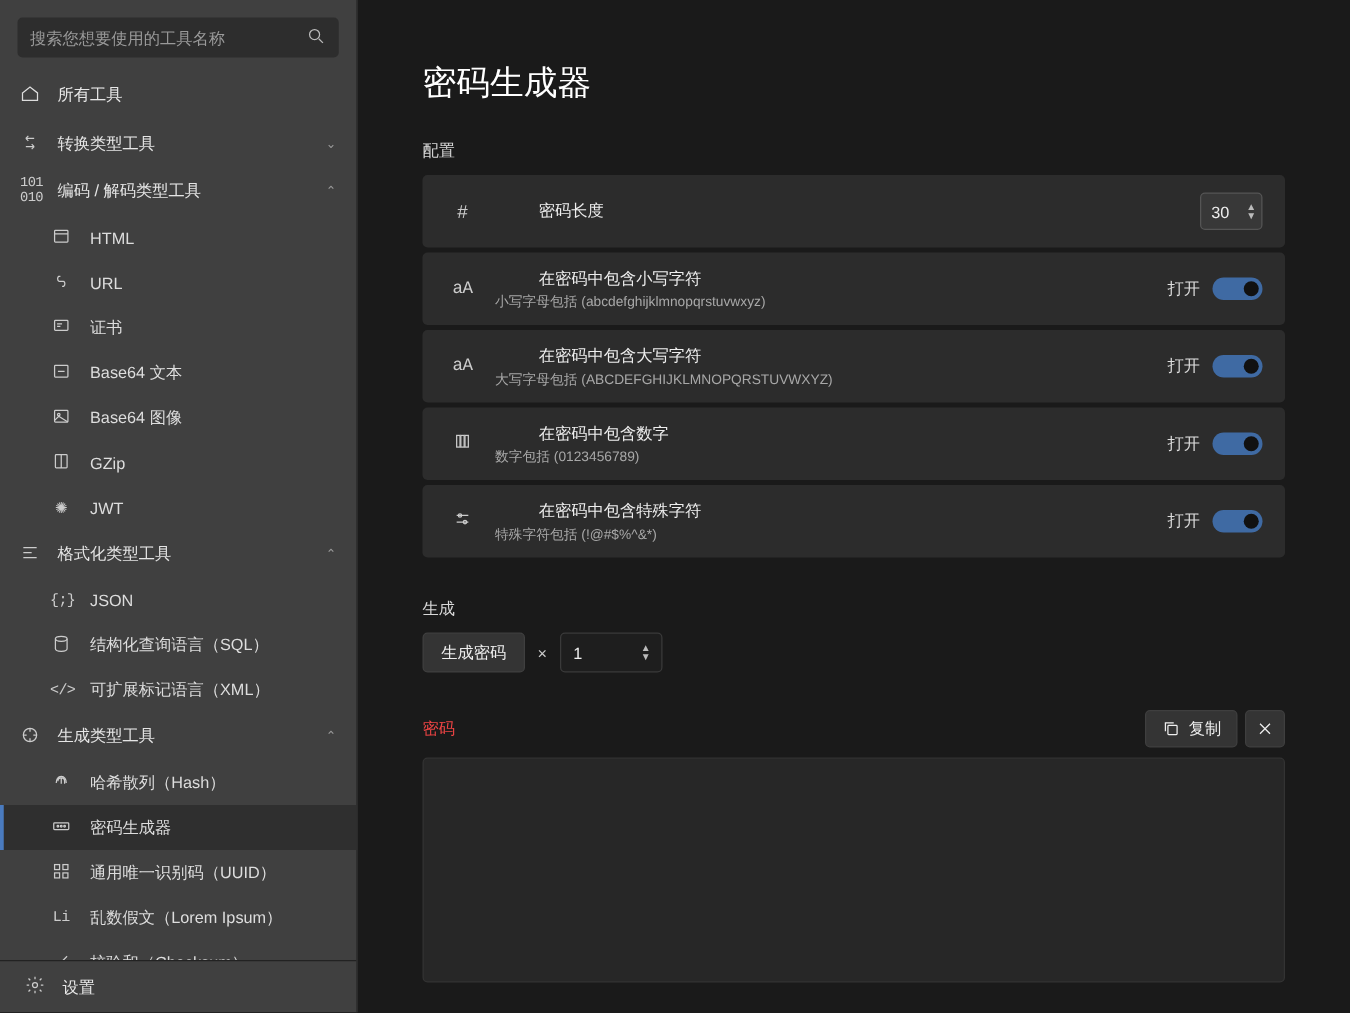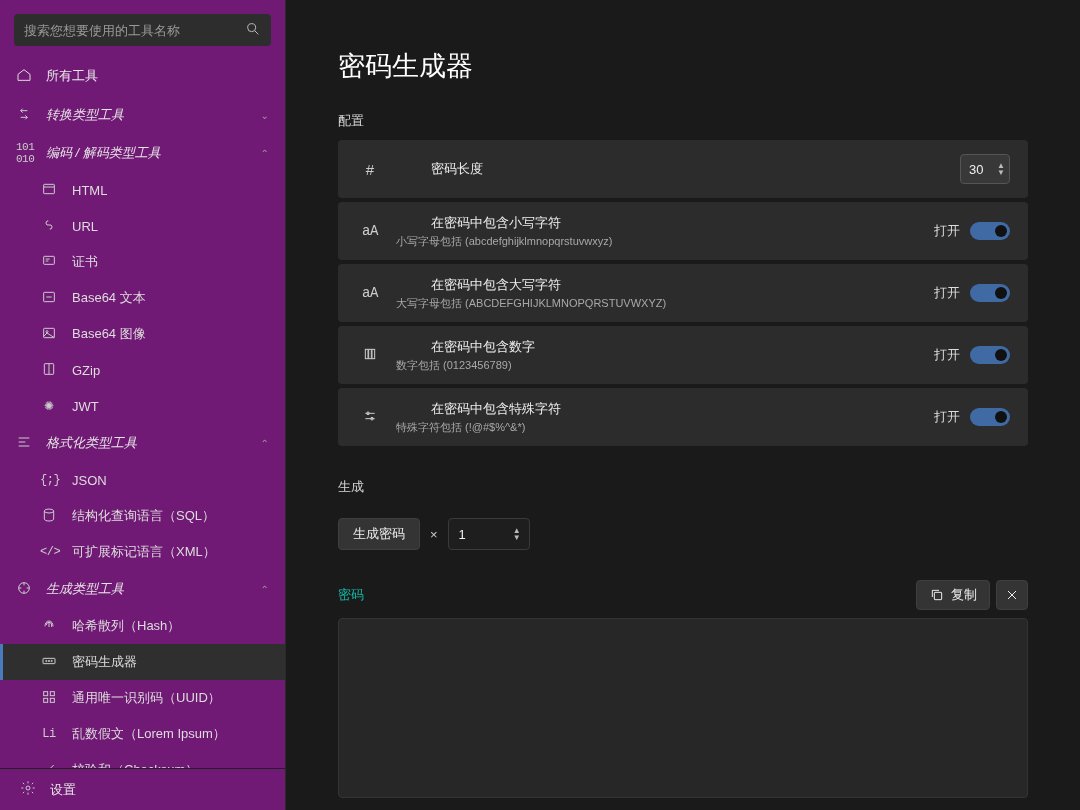--- a/index.html
+++ b/index.html
@@ -1,32 +1,32 @@
 <!DOCTYPE html>
 <html><head>
 <meta charset="utf-8">
 <style>
 * { margin: 0; padding: 0; box-sizing: border-box; font-family: "Segoe UI", "Microsoft YaHei", sans-serif; }
 body { width: 1080px; height: 810px; background: #1a1a1a; color: #e8e8e8; overflow: hidden; display: flex; }
 
-.sidebar { width: 286px; height: 810px; background: #701a75; display: flex; flex-direction: column; border-right: 1px solid #2a2a2a; position: relative; }
+.sidebar { width: 286px; height: 810px; background: #404040; display: flex; flex-direction: column; border-right: 1px solid #2a2a2a; position: relative; }
 .search-wrap { padding: 14px 14px 10px 14px; }
 .search-box { display: flex; align-items: center; background: #2d2d2d; border-radius: 4px; height: 32px; padding: 0 10px; width: 100%; }
 .search-box input { flex: 1; background: transparent; border: none; outline: none; color: #ccc; font-size: 13px; }
 .search-box input::placeholder { color: #999; }
 .search-i { color: #bbb; font-size: 14px; }
 
 .nav-scroll { flex: 1; overflow-y: auto; }
 .nav-top { display: flex; align-items: center; height: 40px; padding: 0 16px; font-size: 13px; gap: 14px; cursor: pointer; }
 .nav-top .ico { width: 16px; text-align: center; color: #ddd; }
 
 .nav-section { }
 .nav-head { display: flex; align-items: center; height: 38px; padding: 0 16px; font-size: 13px; gap: 14px; cursor: pointer; }
 .nav-head .ico { width: 16px; text-align: center; color: #ccc; font-size: 11px; }
-.nav-head .lbl { flex: 1; color: #e5e5e5; font-style: italic; }
+.nav-head .lbl { flex: 1; color: #e5e5e5; }
 .nav-head .chev { color: #999; font-size: 10px; }
 
 .nav-item { display: flex; align-items: center; height: 36px; padding: 0 16px 0 40px; font-size: 13px; gap: 14px; cursor: pointer; color: #ddd; position: relative; }
 .nav-item .ico { width: 18px; text-align: center; color: #ccc; font-size: 12px; }
 .nav-item .lbl { flex: 1; white-space: nowrap; }
 .nav-item.active { background: #2f2f2f; }
 .nav-item.active::before { content: ""; position: absolute; left: 0; top: 0; bottom: 0; width: 3px; background: #4a7bbf; }
 
 .settings-row { display: flex; align-items: center; height: 42px; padding: 0 20px; font-size: 13px; gap: 14px; border-top: 1px solid #222; cursor: pointer; }
 .settings-row .ico { width: 16px; text-align: center; color: #ccc; }
@@ -47,28 +47,28 @@
 .card .sub { font-size: 11px; color: #a8a8a8; margin-top: 2px; }
 .card .ctrl { display: flex; align-items: center; gap: 10px; }
 .card .state { font-size: 13px; color: #ddd; }
 
 .num-input { background: #383838; border: 1px solid #555; border-radius: 4px; height: 30px; width: 50px; display: flex; align-items: center; padding: 0 8px; color: #eee; font-size: 13px; position: relative; }
 .num-input .spin { position: absolute; right: 4px; color: #bbb; font-size: 8px; line-height: 7px; display: flex; flex-direction: column; }
 
 .toggle { width: 40px; height: 18px; background: #3f6aa3; border-radius: 9px; position: relative; cursor: pointer; }
 .toggle::after { content: ""; position: absolute; right: 3px; top: 3px; width: 12px; height: 12px; background: #111; border-radius: 50%; }
 
-.gen-row { display: flex; align-items: center; gap: 10px; margin-top: 22px; }
+.gen-row { display: flex; align-items: center; gap: 10px; margin-top: 10px; }
 .btn { background: #343434; border: 1px solid #3f3f3f; color: #eee; height: 32px; padding: 0 14px; border-radius: 4px; font-size: 13px; cursor: pointer; display: inline-flex; align-items: center; gap: 6px; }
 .x-lbl { color: #ccc; font-size: 13px; }
 .count-sel { background: #1e1e1e; border: 1px solid #3a3a3a; border-radius: 4px; height: 32px; width: 82px; display: flex; align-items: center; padding: 0 10px; color: #eee; font-size: 13px; position: relative; }
 .count-sel .spin { position: absolute; right: 8px; color: #bbb; font-size: 8px; line-height: 7px; display: flex; flex-direction: column; }
 
 .pw-head { display: flex; align-items: center; margin-top: 30px; margin-bottom: 8px; }
-.pw-head .pw-lbl { flex: 1; font-size: 13px; color: #14b8a6; }
+.pw-head .pw-lbl { flex: 1; font-size: 13px; color: #ef4444; }
 .icon-btn { background: #343434; border: 1px solid #3f3f3f; color: #eee; height: 30px; padding: 0 12px; border-radius: 4px; font-size: 13px; cursor: pointer; display: inline-flex; align-items: center; gap: 6px; margin-left: 6px; }
 .icon-btn.sq { width: 32px; padding: 0; justify-content: center; }
 
 .output { background: #272727; border: 1px solid #333; border-radius: 4px; height: 180px; width: 100%; resize: none; outline: none; color: #eee; padding: 10px; font-family: Consolas, monospace; font-size: 12px; }
 
 svg.i { width: 16px; height: 16px; stroke: currentColor; fill: none; stroke-width: 1.5; }
 .txt-ico { font-family: Consolas, "Courier New", monospace; font-size: 11px; color: #ccc; letter-spacing: -0.5px; }
 
 ::-webkit-scrollbar { width: 4px; }
 ::-webkit-scrollbar-track { background: transparent; }

